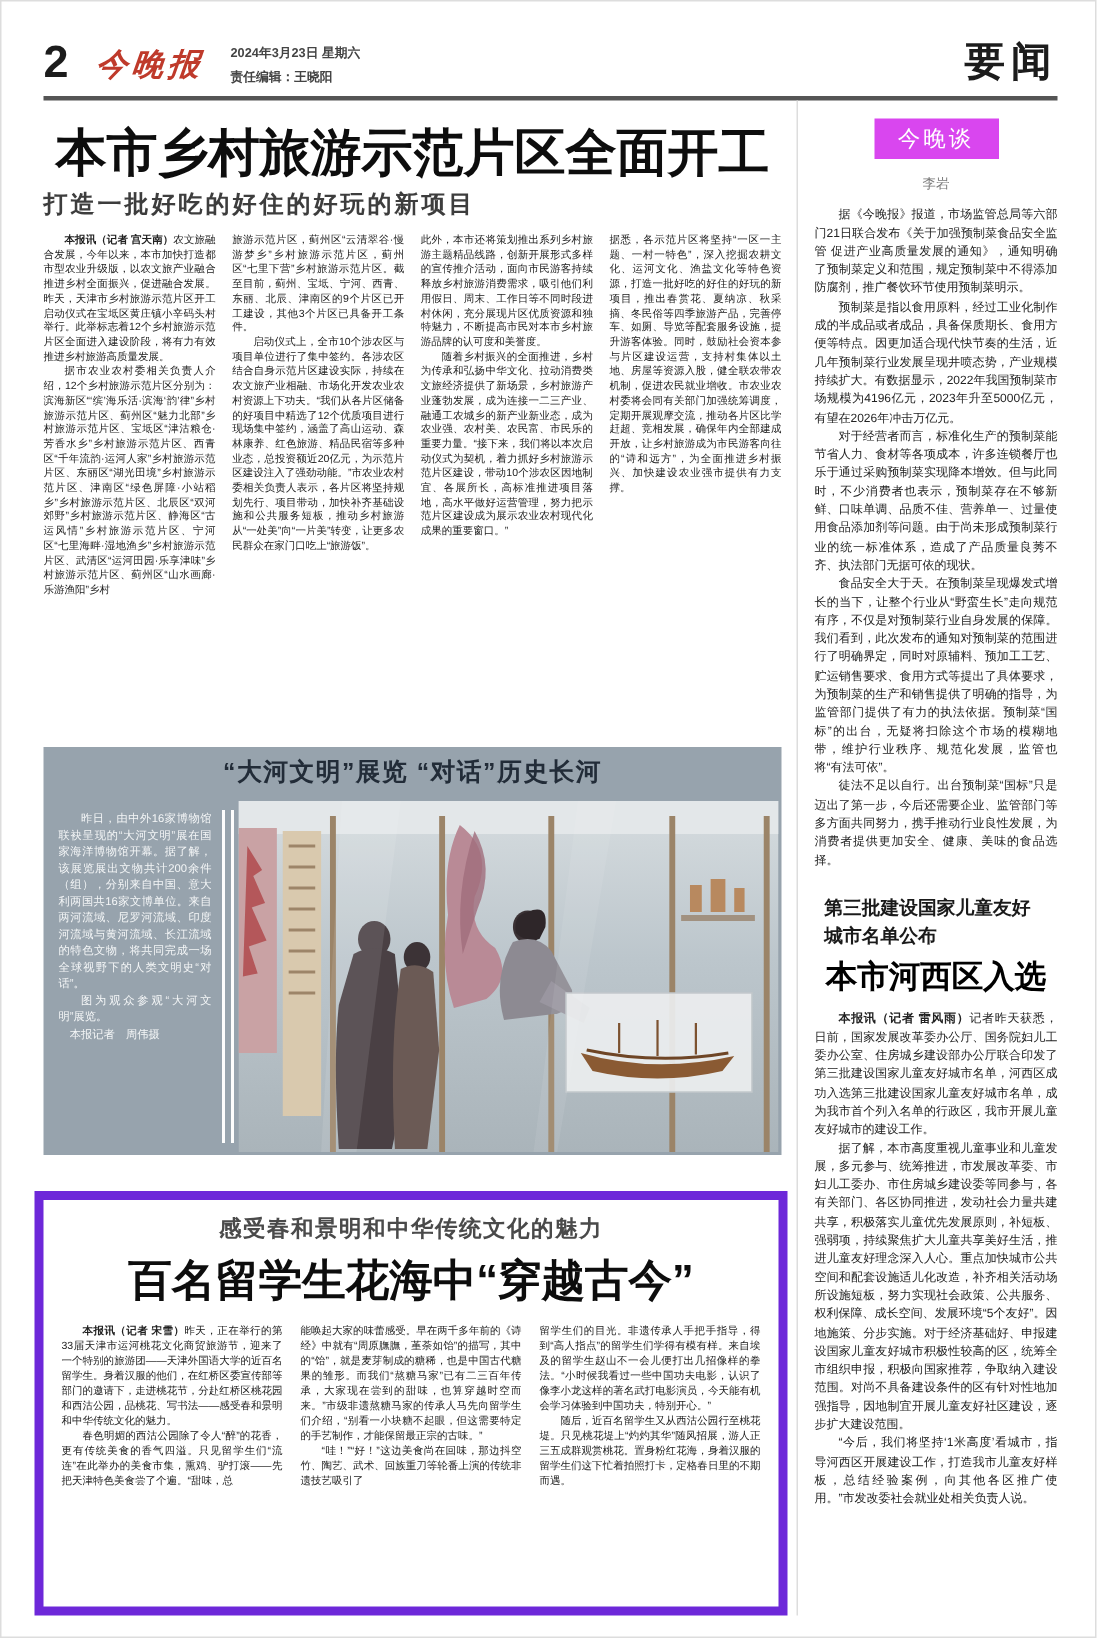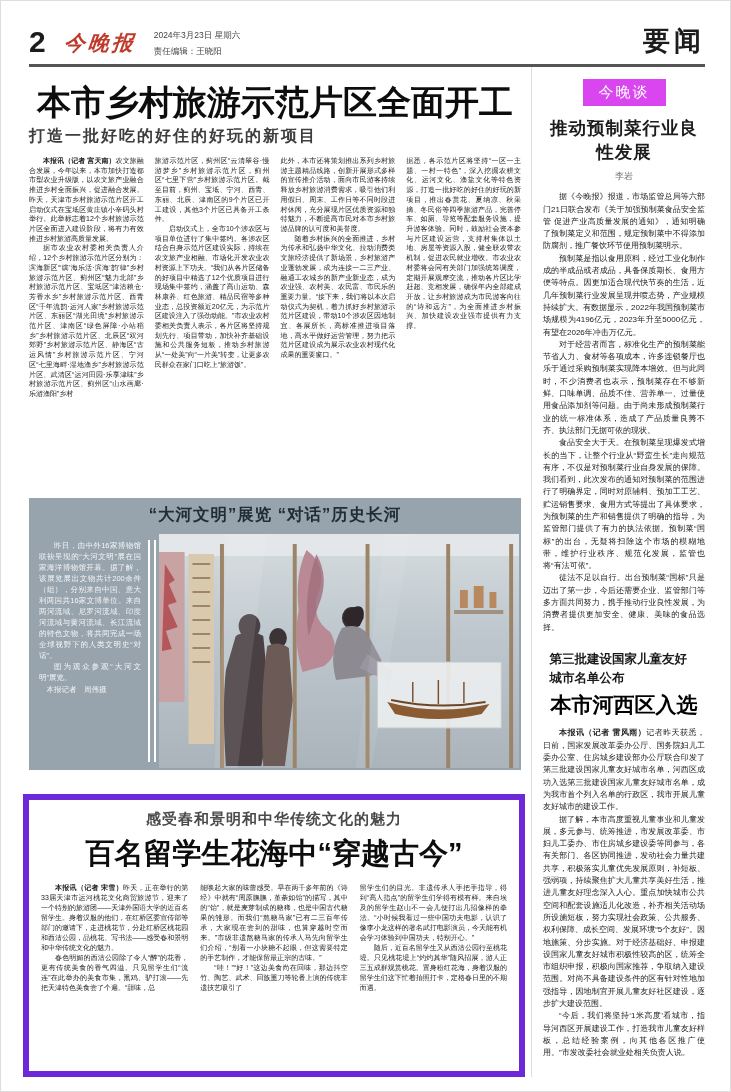--- a/index.html
+++ b/index.html
@@ -9,21 +9,21 @@
     font-family: "Liberation Sans", sans-serif; color:#1c1c1c;
     padding: 24px 25px 0 28px; overflow: hidden; position: relative;
     border: 1px solid #ddd;
   }
   
   .masthead-row { display:flex; align-items:flex-start; }
   .page-num { font-size:30px; font-weight:bold; line-height:1; margin-top:2px; }
   .logo { color:#bf3a2b; font-family:"Liberation Serif", serif; font-style:italic;
           font-weight:bold; font-size:21px; margin:4px 0 0 18px; letter-spacing:3px;
           transform: skewX(-6deg); }
-  .date-block { font-size:8.5px; color:#444; line-height:1.9; margin-left:18px; margin-top:2px; }
+  .date-block { font-size:8.5px; color:#444; line-height:1.9; margin-left:18px; margin-top:2px;font-weight:bold; }
   .section-title { margin-left:auto; font-size:27px; font-weight:900; letter-spacing:4px; line-height:1.2; }
   .header-rule { border-bottom:3px solid #555; margin-top:5px; }
   
   .content { display:flex; }
   .left-col { width:492px; }
   .right-col { flex:1; border-left:1px solid #ddd; margin-left:10px; padding-left:11px; overflow:hidden; }
   
   .main-headline { font-size:34px; font-weight:900; text-align:center; line-height:1.2;
                    margin:15px 0 3px; white-space:nowrap; color:#0d0d0d; }
   .main-sub { font-size:16px; color:#3d3d3d; font-weight:700;
@@ -207,21 +207,20 @@
             <p class="cont">留学生们的目光。非遗传承人手把手指导，得到“高人指点”的留学生们学得有模有样。来自埃及的留学生赵山不一会儿便打出几招像样的拳法。“小时候我看过一些中国功夫电影，认识了像李小龙这样的著名武打电影演员，今天能有机会学习体验到中国功夫，特别开心。”</p>
             <p>随后，近百名留学生又从西沽公园行至桃花堤。只见桃花堤上“灼灼其华”随风招展，游人正三五成群观赏桃花。置身粉红花海，身着汉服的留学生们这下忙着拍照打卡，定格春日里的不期而遇。</p>
           </div>
         </div>
       </div>
     </div>
 
     <div class="right-col">
 
       <div class="badge">今晚谈</div>
-      <div class="commentary-headline">推动预制菜行业良性发展</div>
       <div class="byline">李岩</div>
       <div class="sidebar-text">
         <p>据《今晚报》报道，市场监管总局等六部门21日联合发布《关于加强预制菜食品安全监管 促进产业高质量发展的通知》，通知明确了预制菜定义和范围，规定预制菜中不得添加防腐剂，推广餐饮环节使用预制菜明示。</p>
         <p>预制菜是指以食用原料，经过工业化制作成的半成品或者成品，具备保质期长、食用方便等特点。因更加适合现代快节奏的生活，近几年预制菜行业发展呈现井喷态势，产业规模持续扩大。有数据显示，2022年我国预制菜市场规模为4196亿元，2023年升至5000亿元，有望在2026年冲击万亿元。</p>
         <p>对于经营者而言，标准化生产的预制菜能节省人力、食材等各项成本，许多连锁餐厅也乐于通过采购预制菜实现降本增效。但与此同时，不少消费者也表示，预制菜存在不够新鲜、口味单调、品质不佳、营养单一、过量使用食品添加剂等问题。由于尚未形成预制菜行业的统一标准体系，造成了产品质量良莠不齐、执法部门无据可依的现状。</p>
         <p>食品安全大于天。在预制菜呈现爆发式增长的当下，让整个行业从“野蛮生长”走向规范有序，不仅是对预制菜行业自身发展的保障。我们看到，此次发布的通知对预制菜的范围进行了明确界定，同时对原辅料、预加工工艺、贮运销售要求、食用方式等提出了具体要求，为预制菜的生产和销售提供了明确的指导，为监管部门提供了有力的执法依据。预制菜“国标”的出台，无疑将扫除这个市场的模糊地带，维护行业秩序、规范化发展，监管也将“有法可依”。</p>
         <p>徒法不足以自行。出台预制菜“国标”只是迈出了第一步，今后还需要企业、监管部门等多方面共同努力，携手推动行业良性发展，为消费者提供更加安全、健康、美味的食品选择。</p>
       </div>
 
       <div class="news-kicker">第三批建设国家儿童友好城市名单公布</div>

